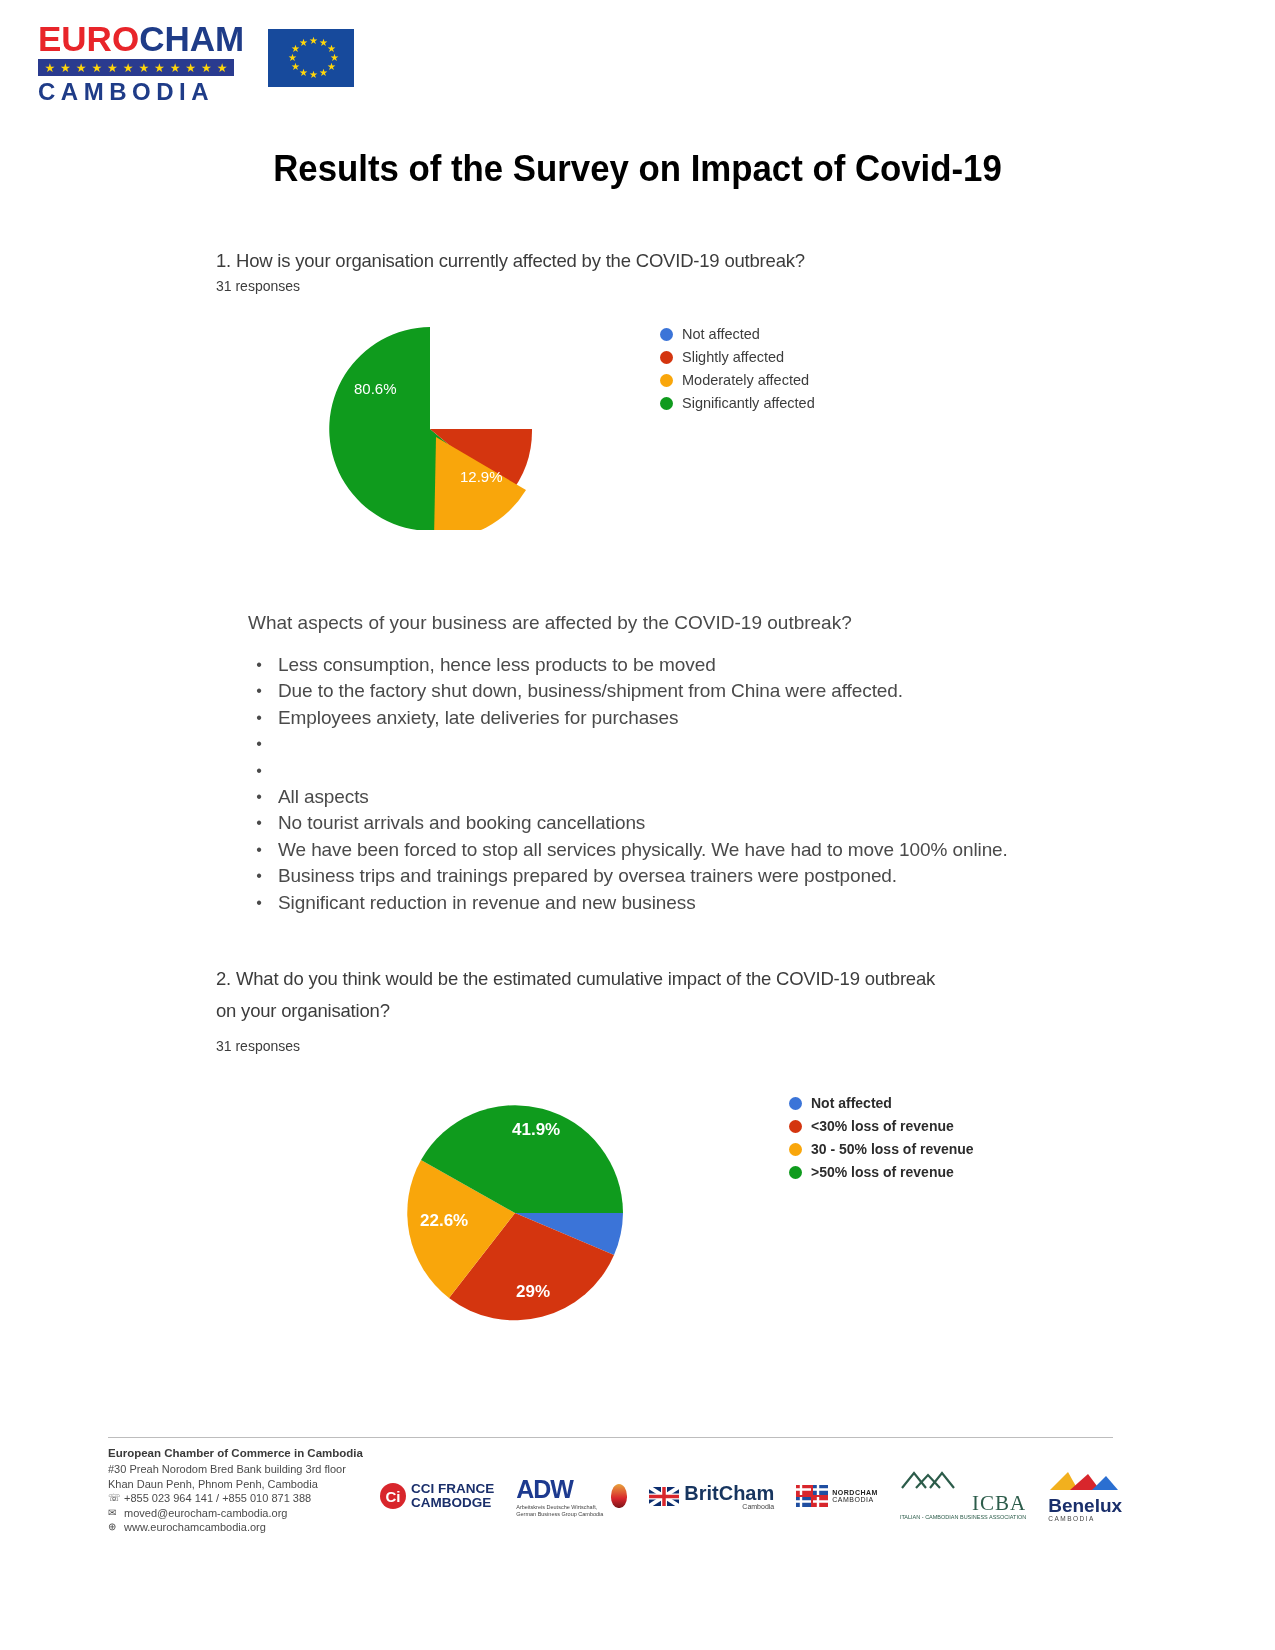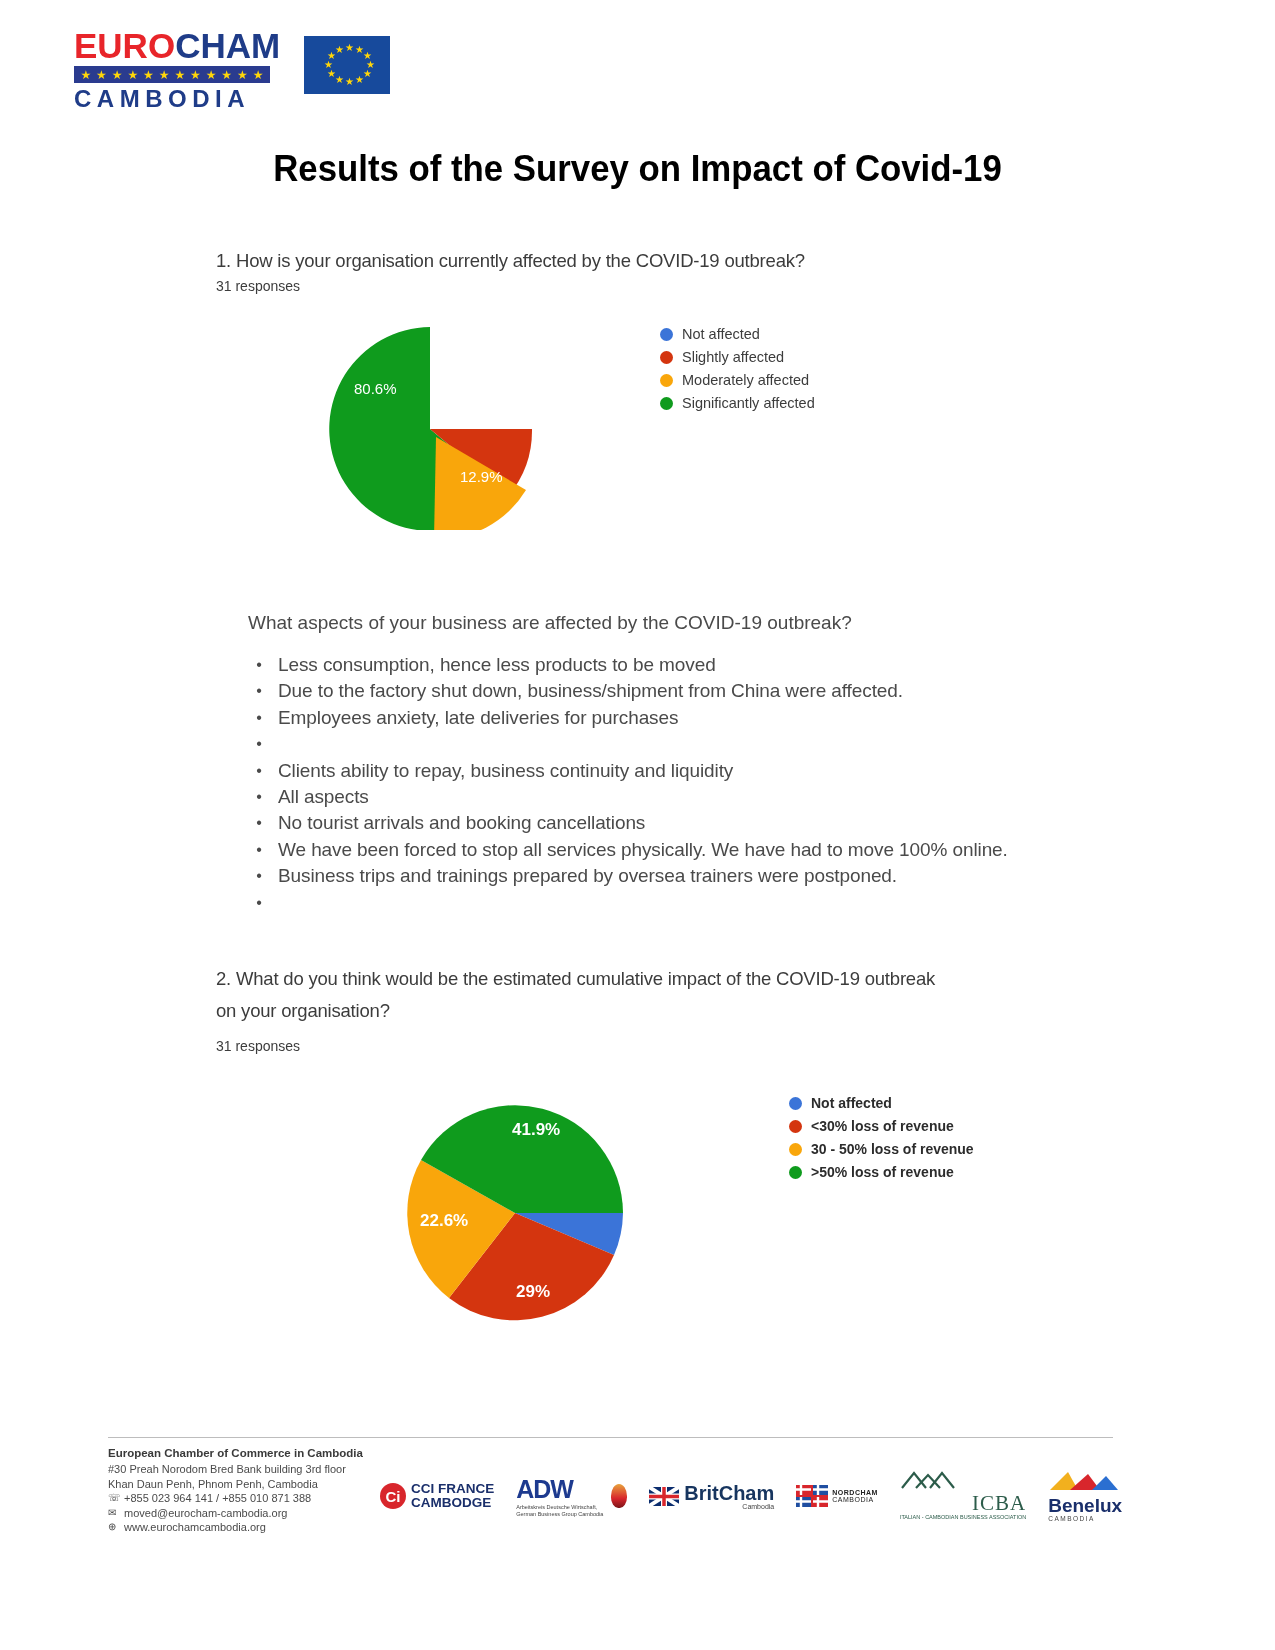--- a/index.html
+++ b/index.html
@@ -5,21 +5,21 @@
   * { box-sizing: border-box; margin: 0; padding: 0; }
   html, body {
     width: 1275px; height: 1650px;
     background: #ffffff;
     font-family: "Liberation Sans", sans-serif;
     overflow: hidden;
   }
   .page { position: relative; width: 1275px; height: 1650px; background: #fff; }
 
   
-  .header { position: absolute; left: 38px; top: 28px; display: flex; align-items: flex-start; margin-left: 36px; }
+  .header { position: absolute; left: 38px; top: 21px; display: flex; align-items: flex-start; }
   .ec-logo { width: 196px; }
   .ec-line1 { font-family: "Liberation Sans", sans-serif; font-weight: bold;
     font-size: 35px; letter-spacing: 0px; line-height: 36px; white-space: nowrap; }
   .ec-euro { color: #e8252a; }
   .ec-cham { color: #1f3c88; }
   .ec-starbar { background: #2a3b8f; height: 17px; width: 196px; margin-top: 2px;
     display: flex; align-items: center; justify-content: space-around; padding: 0 4px; }
   .ec-star { color: #ffd60a; font-size: 12px; line-height: 12px; }
   .ec-line2 { color: #1f3c88; font-weight: bold; font-size: 24px;
     letter-spacing: 5.5px; margin-top: 3px; line-height: 26px; }
@@ -190,40 +190,40 @@
       </div>
     <div class="bullet-li">
         <span class="bullet-dot">•</span>
         <span class="bullet-txt">Employees anxiety, late deliveries for purchases</span>
       </div>
     <div class="bullet-li">
         <span class="bullet-dot">•</span>
       </div>
     <div class="bullet-li">
         <span class="bullet-dot">•</span>
-        <span class="bullet-txt">Clients ability to repay, business continuity and liquidity</span>
       </div>
     <div class="bullet-li">
         <span class="bullet-dot">•</span>
         <span class="bullet-txt">All aspects</span>
       </div>
     <div class="bullet-li">
         <span class="bullet-dot">•</span>
         <span class="bullet-txt">No tourist arrivals and booking cancellations</span>
       </div>
     <div class="bullet-li">
         <span class="bullet-dot">•</span>
         <span class="bullet-txt">We have been forced to stop all services physically. We have had to move 100% online.</span>
       </div>
     <div class="bullet-li">
         <span class="bullet-dot">•</span>
         <span class="bullet-txt">Business trips and trainings prepared by oversea trainers were postponed.</span>
       </div>
     <div class="bullet-li">
         <span class="bullet-dot">•</span>
+        <span class="bullet-txt">Significant reduction in revenue and new business</span>
       </div>
   </div>
 
   <div class="q-text" style="left:216px; top:968px;">2. What do you think would be the estimated cumulative impact of the COVID-19 outbreak</div>
   <div class="q-text" style="left:216px; top:1000px;">on your organisation?</div>
   <div class="q-resp" style="left:216px; top:1038px;">31 responses</div>
 
   <div class="pie-wrap" style="left:402px; top:1092px; width:232px; height:230px;">
     <svg width="232" height="230" viewBox="0 0 232 230">
 

